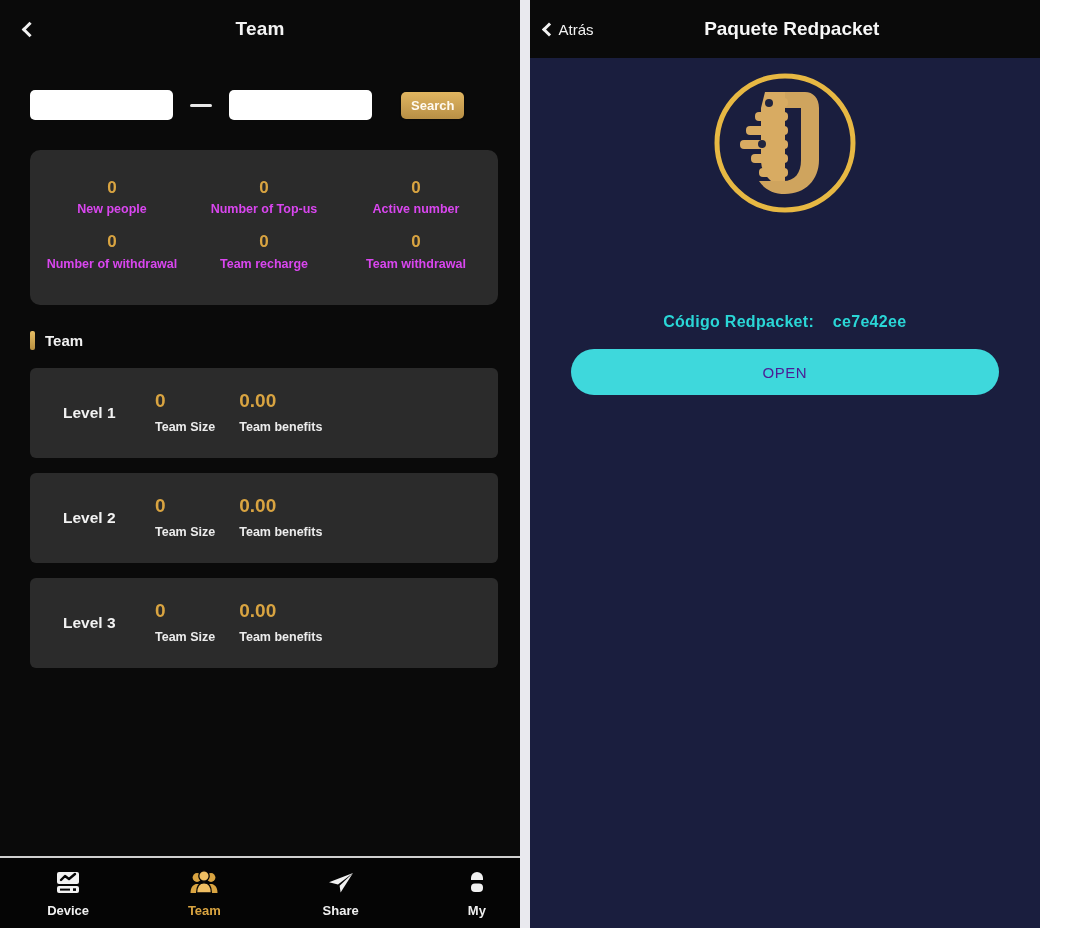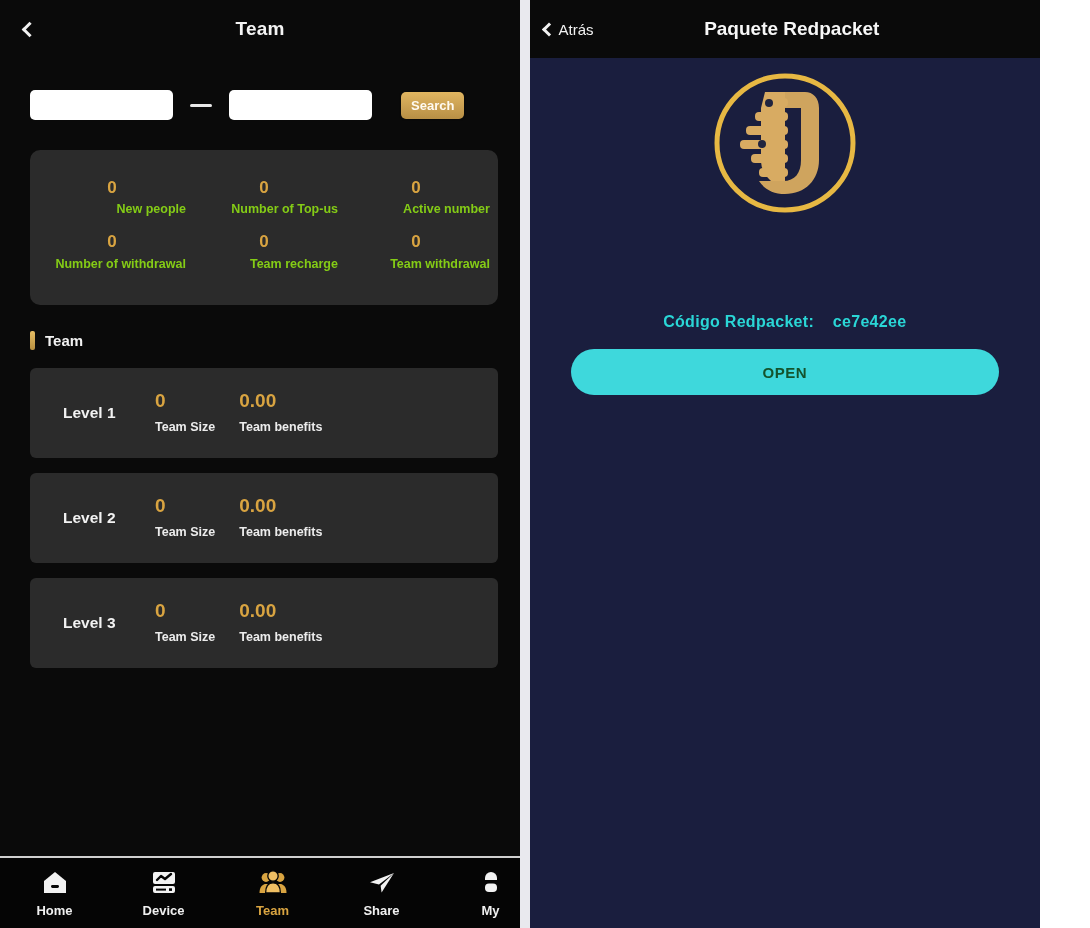--- a/index.html
+++ b/index.html
@@ -84,22 +84,22 @@
   .stat-cell {
     width: 33.333%;
     text-align: center;
     padding: 7px 2px 8px 2px;
   }
   .stat-value {
     font-size: 17px; font-weight: 700; color: #d9a441;
     line-height: 1.25;
   }
   .stat-label {
-    font-size: 12.5px; font-weight: 700; color: #84cc16;
-    margin-top: 4px; white-space: nowrap; text-align: right;
+    font-size: 12.5px; font-weight: 700; color: #d946ef;
+    margin-top: 4px; white-space: nowrap;
   }
 
   
   .section-head {
     display: flex; align-items: center;
     margin: 26px 0 0 30px;
   }
   .accent-bar {
     width: 5px; height: 19px;
     background: linear-gradient(180deg,#e6bd63,#b78e3f);
@@ -177,21 +177,21 @@
     font-size: 16px; font-weight: 700;
     color: #2ad6d6; letter-spacing: .3px;
   }
   .code-line .code-val { margin-left: 14px; }
   .open-btn {
     display: block;
     margin: 18px auto 0 auto;
     width: 428px; height: 46px;
     border: none; border-radius: 24px;
     background: #3ed8dc;
-    color: #14532d; font-size: 15px; font-weight: 700;
+    color: #4c1d95; font-size: 15px; font-weight: 400;
     font-family: "Liberation Sans", sans-serif;
     letter-spacing: .5px;
     cursor: pointer;
   }
 </style>
 </head>
 <body>
 
 <div class="screen">
 
@@ -275,27 +275,20 @@
           <div class="metric-label">Team Size</div>
         </div>
         <div class="level-metric mb">
           <div class="metric-value">0.00</div>
           <div class="metric-label">Team benefits</div>
         </div>
       </div>
     </div>
 
     <div class="bottom-nav">
-      <div class="nav-item">
-        <svg class="nav-icon" viewBox="0 0 30 27">
-          <path d="M4 12 L15 3 L26 12 L26 24 L4 24 Z" fill="#f2f2f2"></path>
-          <rect x="11" y="16" width="8" height="3" rx="1.4" fill="#050505"></rect>
-        </svg>
-        <div class="nav-label">Home</div>
-      </div>
       <div class="nav-item">
         <svg class="nav-icon" viewBox="0 0 30 27">
           <rect x="4" y="3" width="22" height="12" rx="2" fill="#f2f2f2"></rect>
           <polyline points="8,11 12,7 16,10 22,5" fill="none" stroke="#050505" stroke-width="2.4" stroke-linejoin="round" stroke-linecap="round"></polyline>
           <rect x="4" y="17" width="22" height="7" rx="2" fill="#f2f2f2"></rect>
           <rect x="7" y="19.6" width="10" height="2" fill="#050505"></rect>
           <rect x="20" y="19.3" width="3" height="2.6" fill="#050505"></rect>
         </svg>
         <div class="nav-label">Device</div>
       </div>

